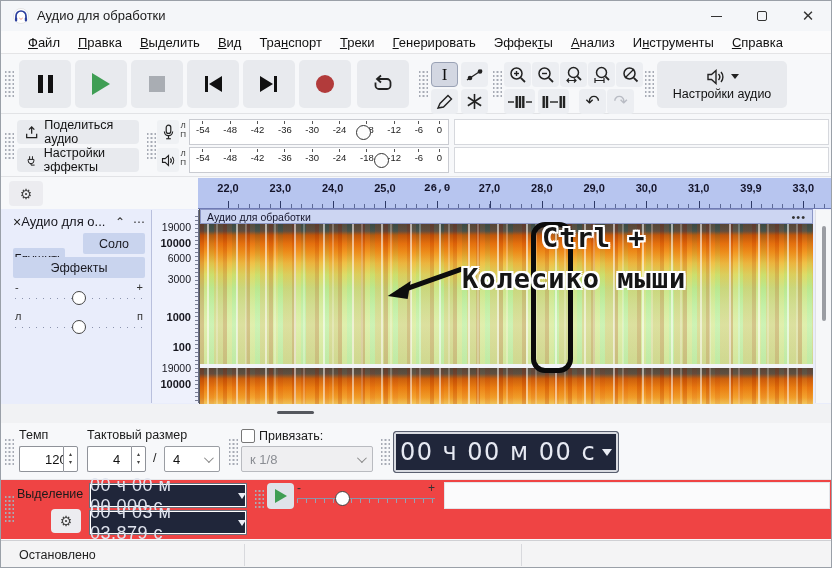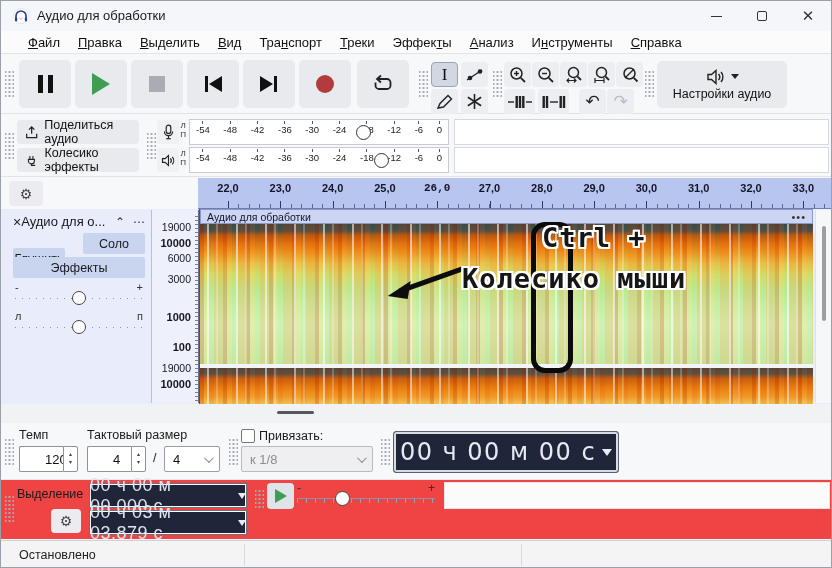--- a/index.html
+++ b/index.html
@@ -165,20 +165,21 @@
     <div class="winbtn wb-close">✕</div>
   </div>
 
   <div class="menubar">
       <span class="menu-item"><u>Ф</u>айл</span>
       <span class="menu-item"><u>П</u>равка</span>
       <span class="menu-item"><u>В</u>ыделить</span>
       <span class="menu-item"><u>В</u>ид</span>
       <span class="menu-item">Тра<u>н</u>спорт</span>
       <span class="menu-item"><u>Т</u>реки</span>
+      <span class="menu-item"><u>Г</u>енерировать</span>
       <span class="menu-item">Эффек<u>т</u>ы</span>
       <span class="menu-item"><u>А</u>нализ</span>
       <span class="menu-item">И<u>н</u>струменты</span>
       <span class="menu-item"><u>С</u>правка</span>
     </div>
 
   <div class="tb1">
     <div class="grip" style="left:4px;top:14px;height:30px;"></div>
 
     <div class="tbtn transport" style="left:18px;">
@@ -326,21 +327,21 @@
         </svg>
       <span>Поделиться аудио</span>
     </div>
     <div class="share-btn" style="top:33px;">
       <svg width="16" height="15" viewBox="0 0 18 16">
           <path d="M4.5 6.5 h8 v2 a4 4 0 0 1 -8 0 Z" fill="none" stroke="#222" stroke-width="1.4"></path>
           <line x1="6.5" y1="6" x2="6.5" y2="2" stroke="#222" stroke-width="1.4"></line>
           <line x1="10.5" y1="6" x2="10.5" y2="2" stroke="#222" stroke-width="1.4"></line>
           <path d="M8.5 12.5 v2 h5" fill="none" stroke="#222" stroke-width="1.4"></path>
         </svg>
-      <span>Колесико эффекты</span>
+      <span>Настройки эффекты</span>
     </div>
 
     <div class="grip" style="left:146px;top:16px;height:30px;"></div>
 
     <div class="mini-btn" style="left:156px;top:5px;">
       <svg width="11" height="17" viewBox="0 0 12 18">
           <rect x="3.5" y="1" width="5" height="9" rx="2.5" fill="none" stroke="#222" stroke-width="1.3"></rect>
           <path d="M1.5 8 a4.5 4.5 0 0 0 9 0" fill="none" stroke="#222" stroke-width="1.3"></path>
           <line x1="6" y1="12.8" x2="6" y2="15.5" stroke="#222" stroke-width="1.3"></line>
           <line x1="3.5" y1="15.8" x2="8.5" y2="15.8" stroke="#222" stroke-width="1.3"></line>
@@ -404,21 +405,21 @@
         <span class="tl-label" style="left: 30px;">22,0</span>
         <span class="tl-label" style="left: 82.3px;">23,0</span>
         <span class="tl-label" style="left: 134.6px;">24,0</span>
         <span class="tl-label" style="left: 186.9px;">25,0</span>
         <span class="tl-label" style="left: 239.2px; font-family: Liberation Mono, monospace;">26,0</span>
         <span class="tl-label" style="left: 291.5px;">27,0</span>
         <span class="tl-label" style="left: 343.8px;">28,0</span>
         <span class="tl-label" style="left: 396.1px;">29,0</span>
         <span class="tl-label" style="left: 448.4px;">30,0</span>
         <span class="tl-label" style="left: 500.7px;">31,0</span>
-        <span class="tl-label" style="left: 553px;">32,0</span>
+        <span class="tl-label" style="left: 553px;">39,9</span>
         <span class="tl-label" style="left: 605.3px;">33,0</span>
       </div>
   </div>
 
   <div class="track-area">
 
     <div class="track-panel">
       <div class="tp-header">
         <span class="tp-x">×</span>
         <span class="tp-title">Аудио для о...</span>

